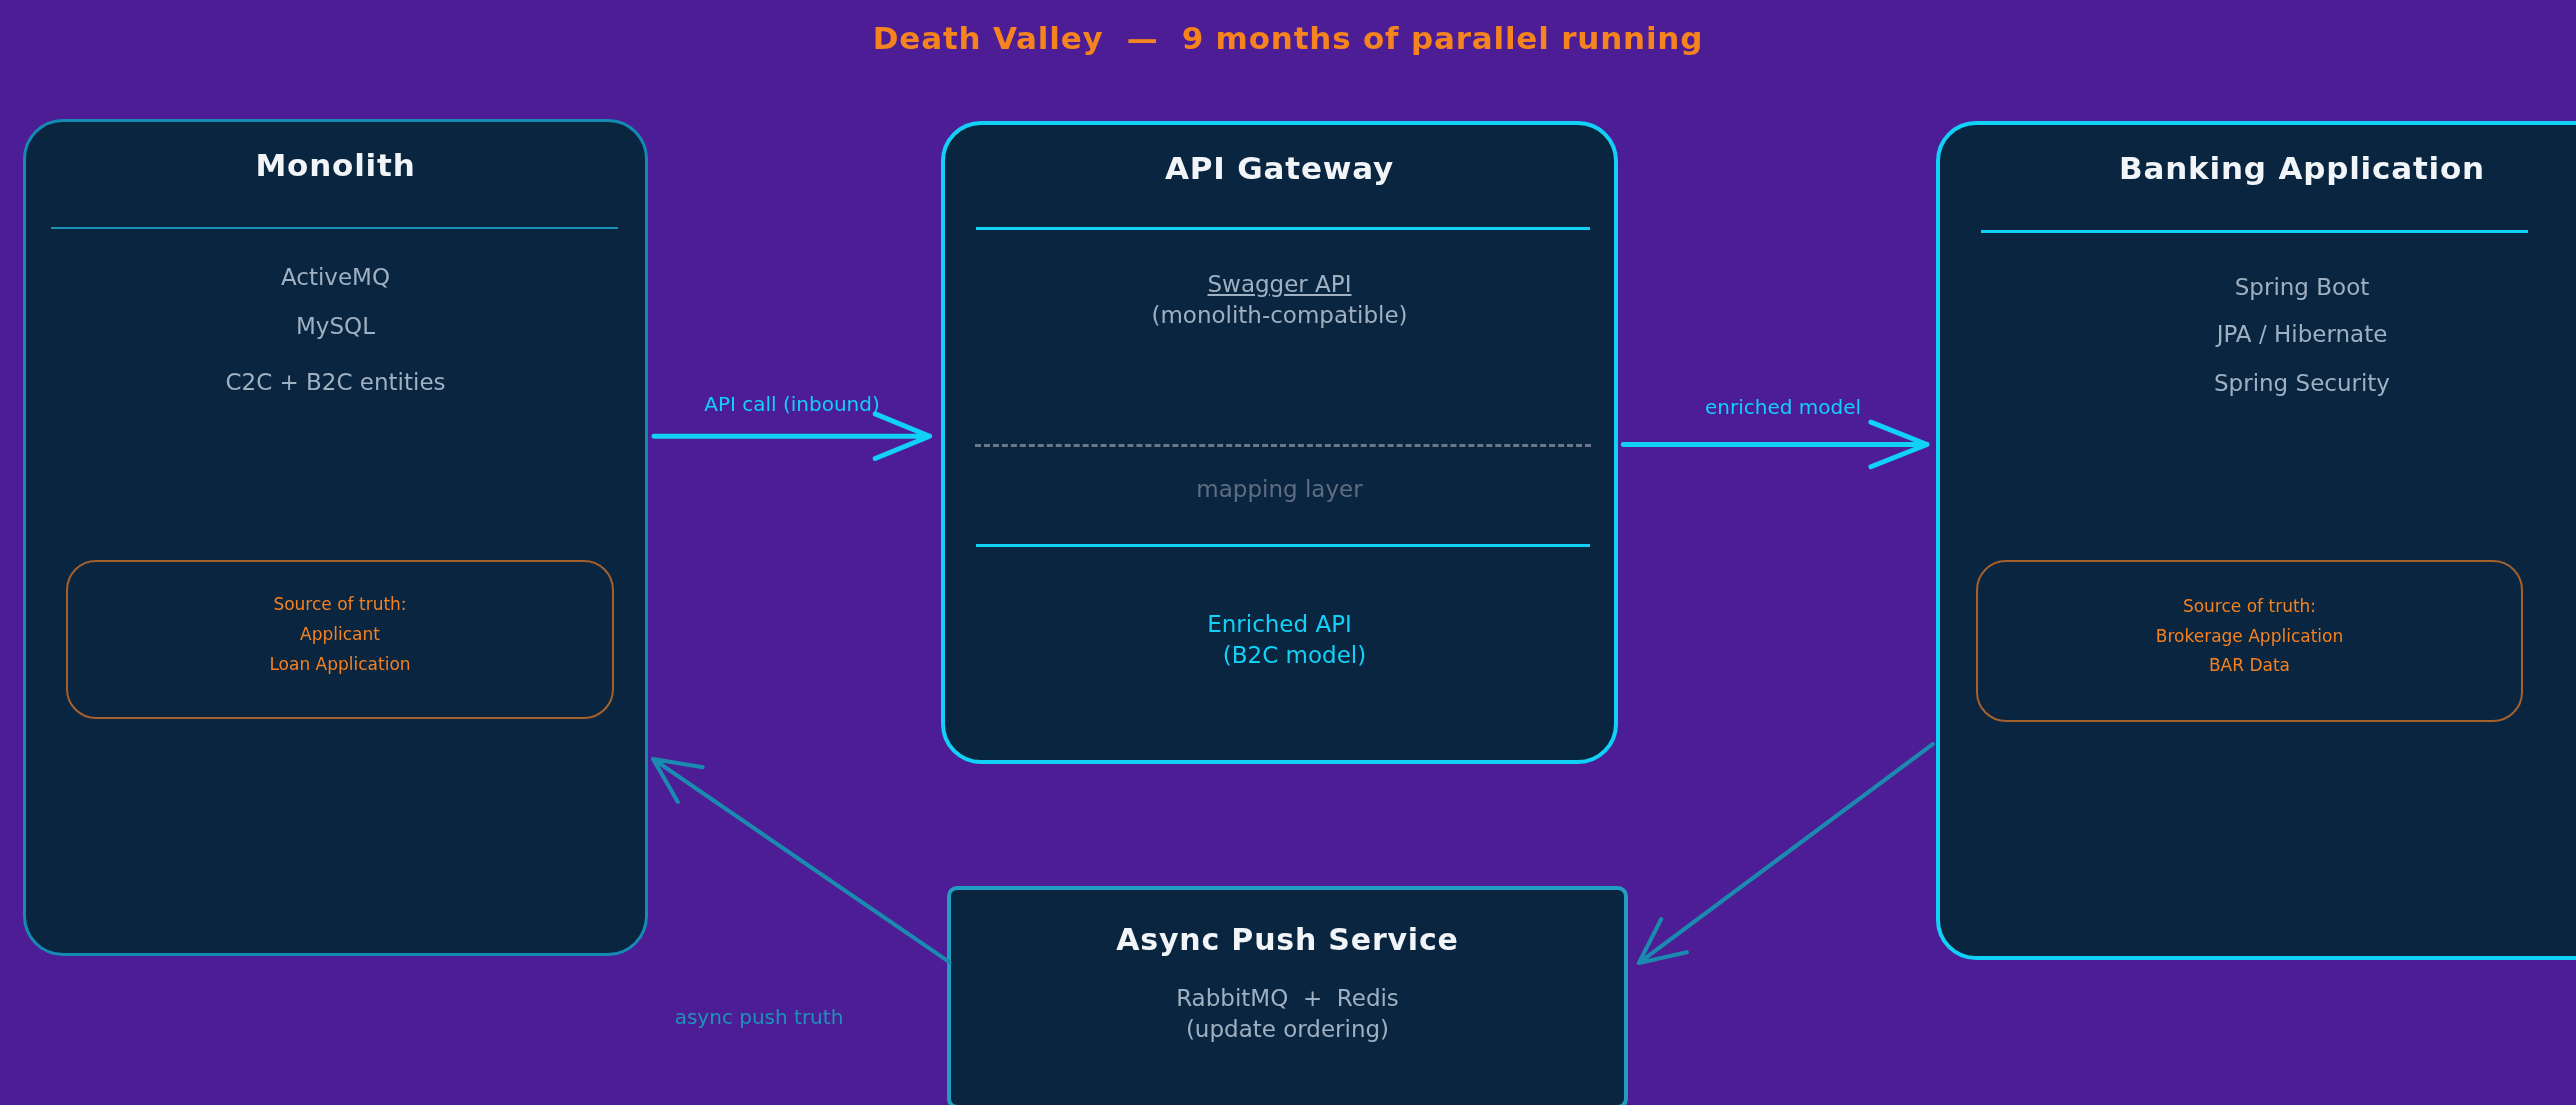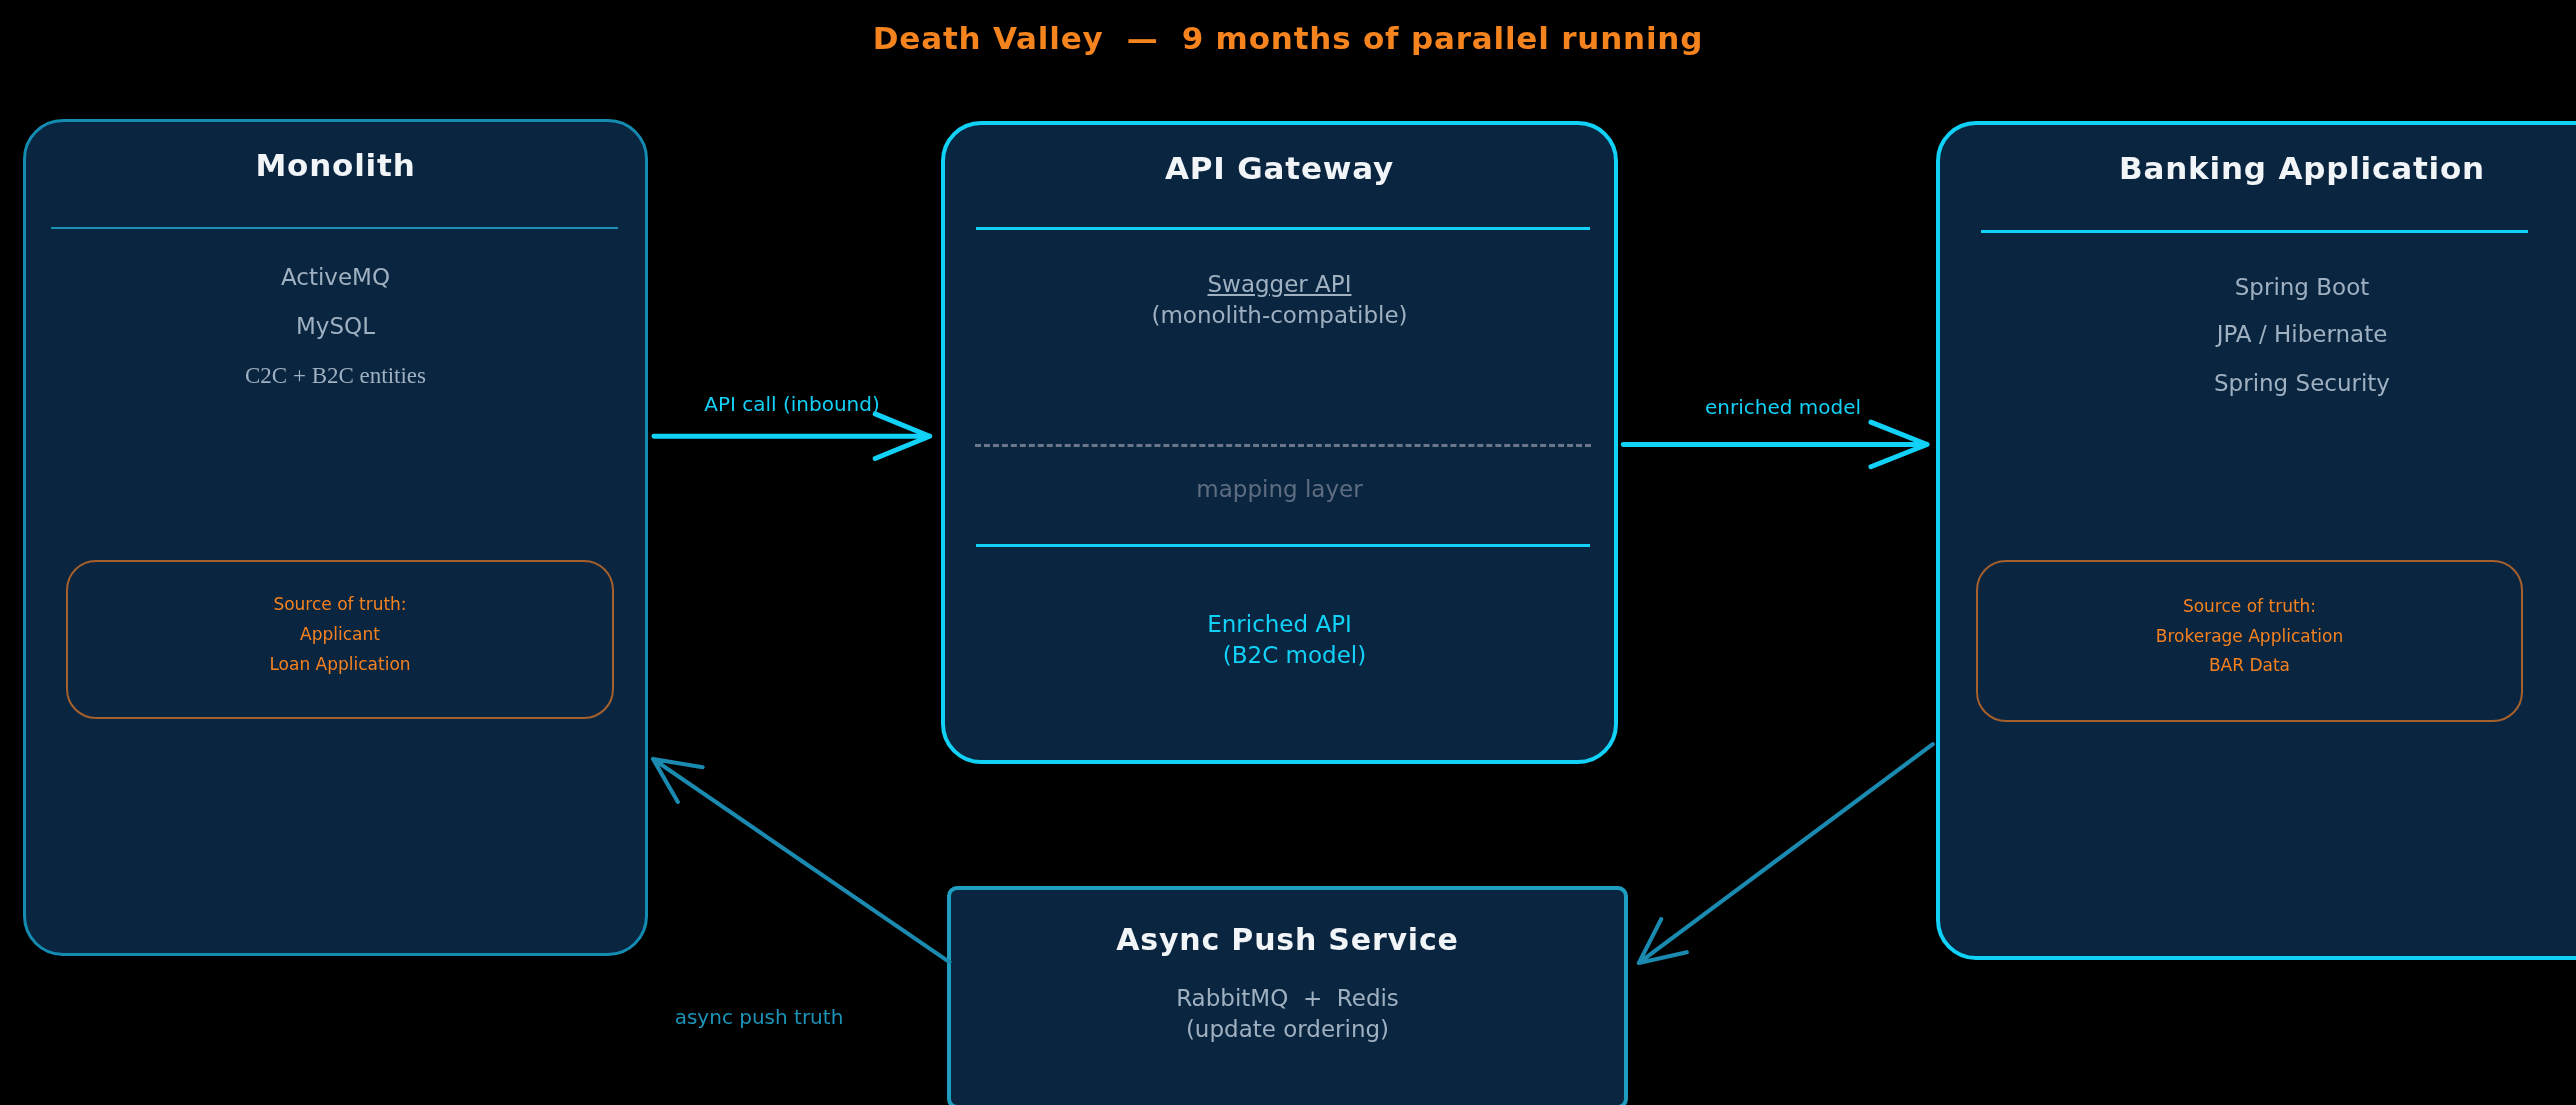--- a/index.html
+++ b/index.html
@@ -1,16 +1,16 @@
 <!DOCTYPE html>
 <html style="font-size:13.2px"><head>
 <meta charset="utf-8">
 <style>
   html,body{margin:0;padding:0;background:#081c2e;}
-  #canvas{position:relative;width:2576px;height:1106px;background:#000000;overflow:hidden;
+  #canvas{position:relative;width:2576px;height:1106px;background:#4c1d95;overflow:hidden;
           font-family:"DejaVu Sans","Liberation Sans",sans-serif;}
   .t{white-space:pre;}
   .abs{position:absolute;}
   .ctr{text-align:center;}
   
   .main-title{left:0;width:2576px;top:18px;font-size:31px;line-height:40px;color:#f5831e;
               letter-spacing:0.8px;font-weight:bold;}
   
   .node{position:absolute;background:#0a2540;border-radius:40px;box-sizing:border-box;}
   .node.teal{border:3.3px solid #148cb2;}
@@ -39,21 +39,21 @@
 
 <div id="canvas">
 
   <div class="abs main-title ctr t">Death Valley  —  9 months of parallel running</div>
 
   <div class="node teal" style="left:23px;top:119px;width:625px;height:837px;">
     <div class="node-title" style="top:23px;">Monolith</div>
     <div class="divider teal" style="left:25px;top:105px;width:567px;"></div>
     <div class="item" style="top:140px;">ActiveMQ</div>
     <div class="item" style="top:189px;">MySQL</div>
-    <div class="item" style="top:238px;font-family:Liberation Serif, serif;">C2C + B2C entities</div>
+    <div class="item" style="top:245px;">C2C + B2C entities</div>
     <div class="sot-box" style="left:40px;top:438px;width:548px;height:159px;">
       <div class="sot-line" style="top:27px;">Source of truth:</div>
       <div class="sot-line" style="top:57px;">Applicant</div>
       <div class="sot-line" style="top:87px;">Loan Application</div>
     </div>
   </div>
 
   <div class="node cyan" style="left:941px;top:121px;width:677px;height:643px;">
     <div class="node-title" style="top:23px;">API Gateway</div>
     <div class="divider cyan" style="left:31px;top:102px;width:614px;"></div>

